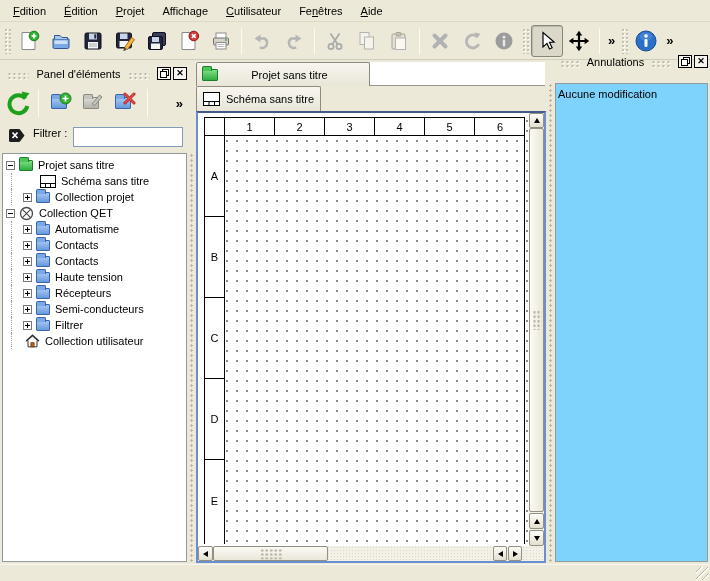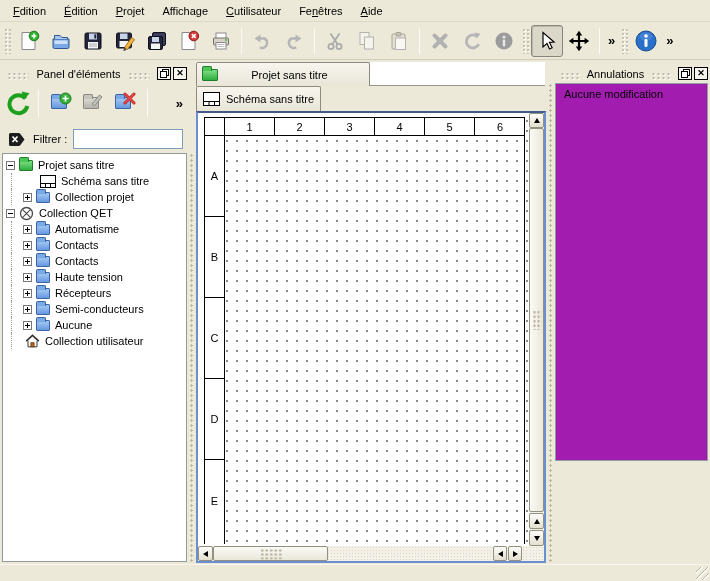--- a/index.html
+++ b/index.html
@@ -35,21 +35,21 @@
   .icon-folder{width:16px;height:12px;border:1px solid #3a64a8;border-radius:1px;background:linear-gradient(#a8c8f2,#659ade);position:relative;flex:none}
   .icon-folder::before{content:"";position:absolute;left:-1px;top:-4px;width:8px;height:4px;background:#79aae6;border:1px solid #3a64a8;border-bottom:none;border-radius:2px 2px 0 0}
   .icon-folder.small{width:14px;height:11px}
   .icon-folder.green{background:linear-gradient(#7ee084,#2fae40);border-color:#1e7e2a}
   .icon-folder.green::before{background:#4cc657;border-color:#1e7e2a}
   .icon-folder.gray{background:linear-gradient(#dcdcd4,#b4b4ac);border-color:#8a8a82}
   .icon-folder.gray::before{background:#c6c6be;border-color:#8a8a82}
   .badge{position:absolute;right:-6px;top:-6px}
 
   
-  .filter-row{position:absolute;left:2px;top:127px;width:185px;height:24px;display:flex;align-items:center;gap:6px;padding-left:6px}
+  .filter-row{position:absolute;left:2px;top:127px;width:185px;height:24px;display:flex;gap:6px;padding-left:6px}
   .filter-input{width:110px;height:20px;border:1px solid #7f9db9;background:#fff;font-family:"Liberation Sans",sans-serif;font-size:11px;padding:0 3px}
 
   
   .tree{position:absolute;left:2px;top:153px;width:185px;height:409px;background:#fff;border:1px solid #919b9c;overflow:hidden;padding-top:3px}
   .tree-row{height:16px;display:flex;align-items:center;gap:4px;padding-left:3px;white-space:nowrap;cursor:default}
   .tree-row .lbl{padding:0 1px}
   .exp{width:9px;height:9px;border:1px solid #787878;background:#fff;position:relative;flex:none}
   .exp::before{content:"";position:absolute;left:1px;right:1px;top:3px;height:1px;background:#000}
   .exp.plus::after{content:"";position:absolute;top:1px;bottom:1px;left:3px;width:1px;background:#000}
   .ind{width:13px;flex:none}
@@ -87,21 +87,21 @@
   .arr{width:0;height:0}
   .arr.up{border-left:3.5px solid transparent;border-right:3.5px solid transparent;border-bottom:5px solid #000}
   .arr.down{border-left:3.5px solid transparent;border-right:3.5px solid transparent;border-top:5px solid #000}
   .arr.left{border-top:3.5px solid transparent;border-bottom:3.5px solid transparent;border-right:5px solid #000}
   .arr.right{border-top:3.5px solid transparent;border-bottom:3.5px solid transparent;border-left:5px solid #000}
 
   
   .splitter{position:absolute;width:6px;background-image:radial-gradient(circle,#bcb8a4 1px,transparent 1.2px);background-size:5px 5px;background-position:1px 0}
 
   
-  .undo-list{position:absolute;left:555px;top:83px;width:153px;height:378px;background:#a21caf;border:1px solid #919b9c;padding:2px 8px}
+  .undo-list{position:absolute;left:555px;top:83px;width:153px;height:479px;background:#7dd3fc;border:1px solid #919b9c;padding:2px 2px}
   .undo-item{height:16px;display:flex;align-items:center;cursor:default}
 
   
   .statusbar{position:absolute;left:0;top:564px;width:710px;height:17px;background:#ece9d8;border-top:1px solid #f8f6ee}
   .resize-grip{position:absolute;right:1px;bottom:1px;width:13px;height:13px;background:repeating-linear-gradient(135deg,transparent 0 3px,#b8b4a2 3px 4px,#fdfcf8 4px 5px)}
 </style>
 </head>
 <body>
 
 <div class="menubar">
@@ -386,21 +386,21 @@
   <div class="tree-row">
     <span class="ind guide"></span>
     <span class="exp plus"></span>
     <span class="icon-folder small"></span>
     <span class="lbl">Semi-conducteurs</span>
   </div>
   <div class="tree-row">
     <span class="ind guide"></span>
     <span class="exp plus"></span>
     <span class="icon-folder small"></span>
-    <span class="lbl">Aucune</span>
+    <span class="lbl">Filtrer</span>
   </div>
   <div class="tree-row">
     <span class="ind guide" style="width:10px"></span>
     <svg width="15" height="14">
       <path d="M3 6.8v6h9v-6" fill="#fff" stroke="#333"></path>
       <path d="M1.2 7.2 7.5 1.4l6.3 5.8" fill="none" stroke="#333" stroke-width="1.6"></path>
       <rect x="6" y="8.8" width="3" height="4" fill="#c06820" stroke="#7a3c0a"></rect>
     </svg>
     <span class="lbl">Collection utilisateur</span>
   </div>
@@ -473,21 +473,21 @@
     <div class="sb-btn" style="right:22px;top:0;width:14px;height:15px">
         <span class="arr left"></span>
       </div>
     <div class="sb-btn" style="right:7px;top:0;width:14px;height:15px">
         <span class="arr right"></span>
       </div>
   </div>
   <div class="sb-corner sb-track-tex"></div>
 </div>
 
-<div class="dock-titlebar" style="left:555px;top:64px;width:153px">
+<div class="dock-titlebar" style="left:555px;top:52px;width:153px">
   <div class="grip-tex"></div>
   <span class="dock-title">Annulations</span>
   <div class="grip-tex"></div>
   <div class="dock-btn">
     <svg width="9" height="9">
       <rect x="2.5" y="0.5" width="6" height="6" fill="#fff" stroke="#000"></rect>
       <rect x="0.5" y="2.5" width="6" height="6" fill="#fff" stroke="#000"></rect>
     </svg>
   </div>
   <div class="dock-btn">

